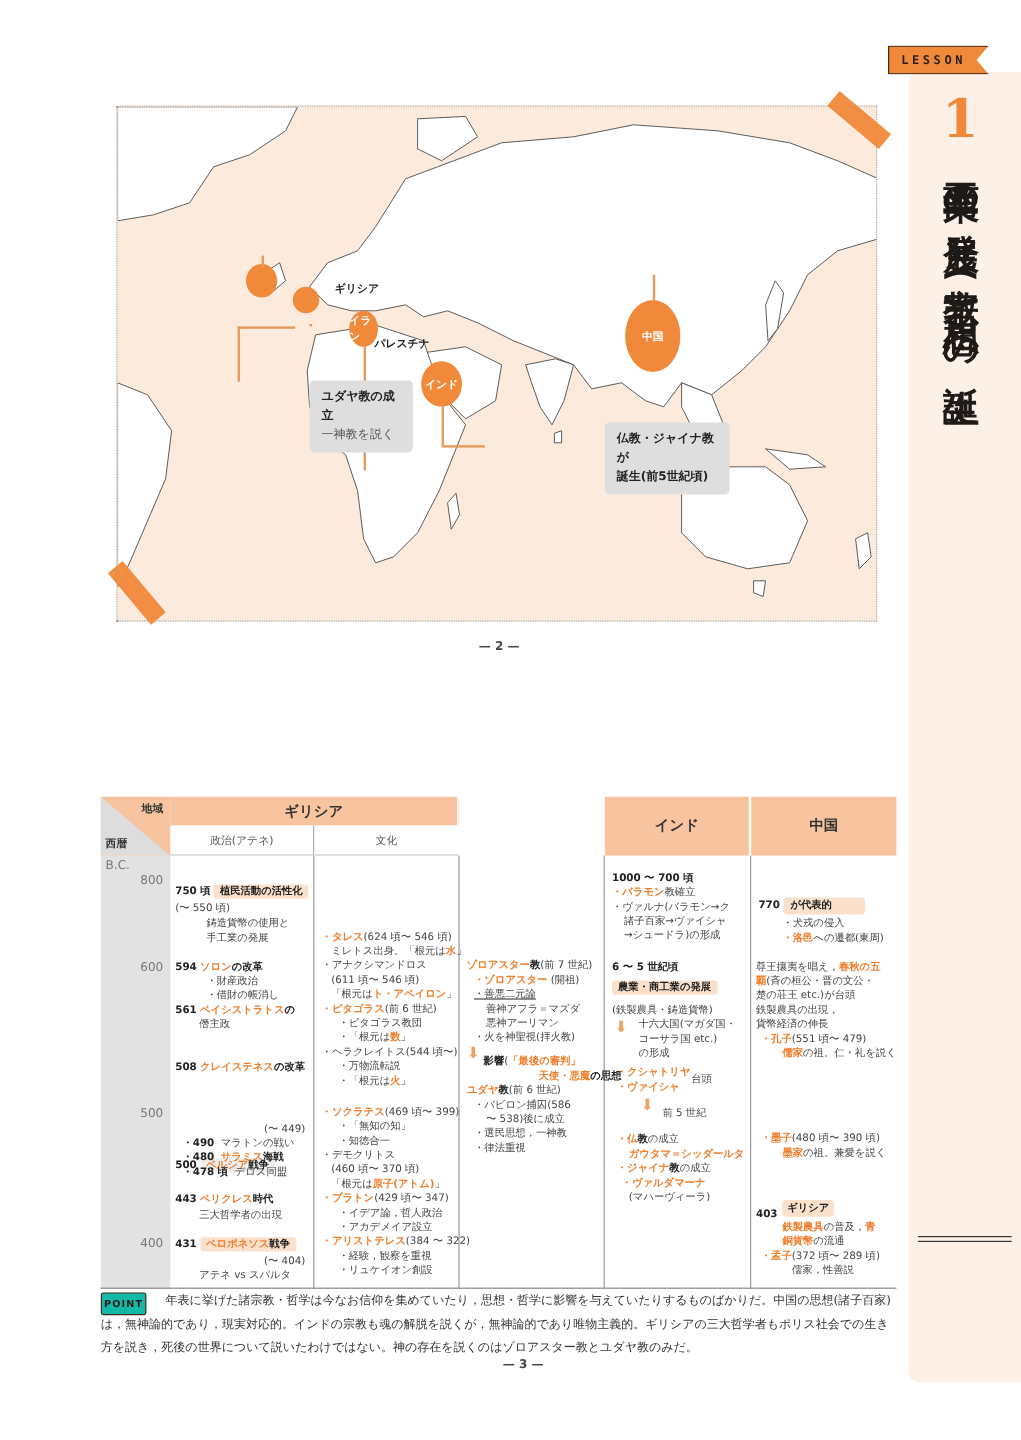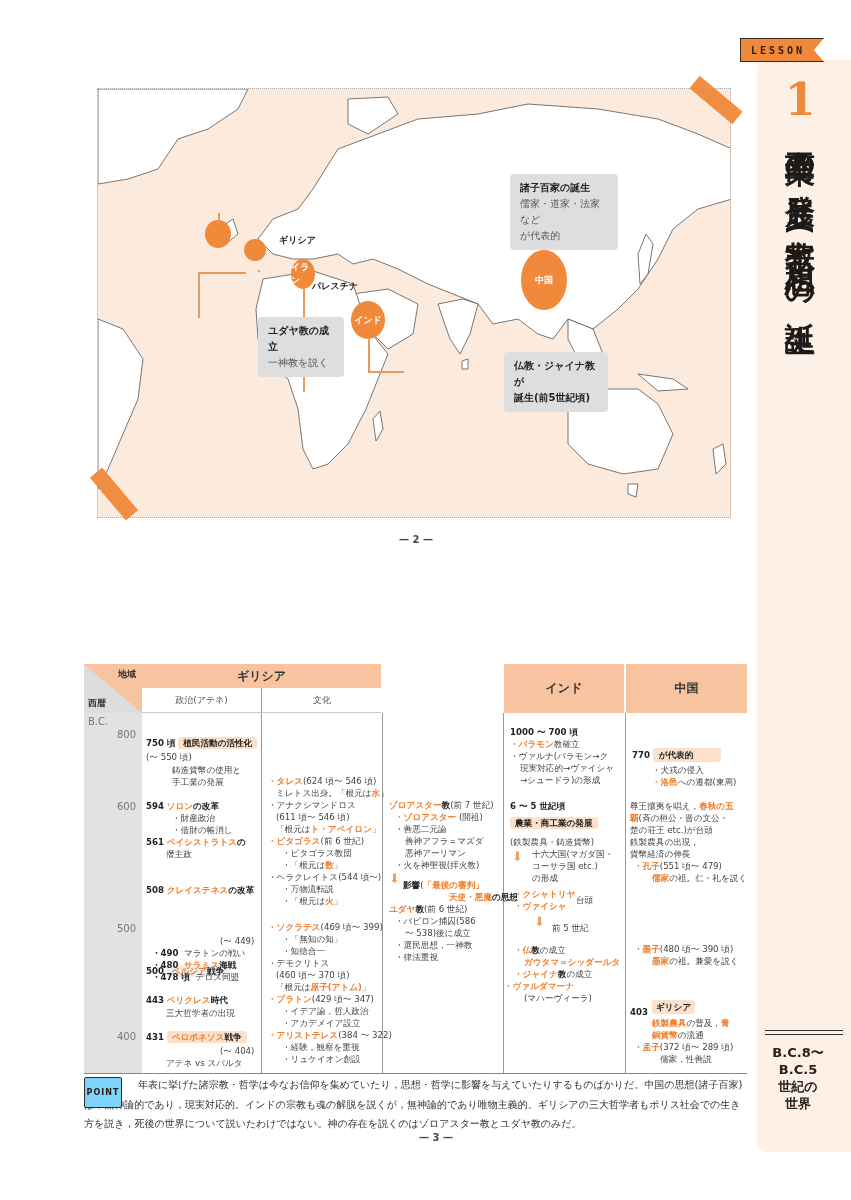--- a/index.html
+++ b/index.html
@@ -42,38 +42,34 @@
   .axis span { position: absolute; right: 6px; }
   .axis .bc { left: 4px; right: auto; }
   .col { position: absolute; top: 49px; height: 361px; border-right: 1.5px solid #999; font-size: 8.6px; line-height: 12.5px; color: #444; }
   .col .it { position: absolute; white-space: pre; }
   .o { color: #ef7d2a; font-weight: bold; }
   .k { color: #222; font-weight: bold; }
   .tag { background: #fbe1cc; padding: 1px 5px; border-radius: 3px; font-weight: bold; color: #222; }
   .tbl-bottom { position: absolute; left: 84px; top: 1073px; width: 663px; border-top: 1.5px solid #888; }
 
   
-  .point-badge { position: absolute; left: 84px; top: 1077px; width: 38px; height: 31px; background: #7dd3fc; border: 1.2px solid #3a2a20; border-radius: 2px; font-size: 8px; font-weight: bold; color: #2a1d14; display:flex; align-items:center; justify-content:center; letter-spacing: 1px; }
+  .point-badge { position: absolute; left: 84px; top: 1077px; width: 38px; height: 19px; background: #14b8a6; border: 1.2px solid #3a2a20; border-radius: 2px; font-size: 8px; font-weight: bold; color: #2a1d14; display:flex; align-items:center; justify-content:center; letter-spacing: 1px; }
   .point-text { position: absolute; left: 84px; top: 1075px; width: 664px; font-size: 10px; line-height: 19.5px; color: #333; text-indent: 54px; }
 </style>
 </head>
 <body>
 
 <div class="side-panel"></div>
 <div class="lesson-tab">
     <span>LESSON</span>
   </div>
 <div class="lesson-num">1</div>
 <div class="lesson-title">商工業の発展と宗教(思想)の誕生</div>
 <div class="era-box">
   <div class="rule"></div>
-  <div class="txt">B.C.8〜
-B.C.5
-世紀の
-世界</div>
 </div>
 
 <div class="map-frame">
   <svg class="land" width="634" height="430" viewBox="0 0 634 430">
     <g fill="#ffffff" stroke="#555" stroke-width="0.8">
 
       <path d="M0,0 L150,0 L140,20 L110,40 L80,50 L60,80 L30,90 L0,95 Z"></path>
       <path d="M250,10 L290,8 L300,25 L270,45 L250,35 Z"></path>
 
       <path d="M160,150 L175,130 L200,120 L215,100 L240,60 L280,45 L320,30 L380,25 L430,15 L500,20 L560,30 L600,45 L634,60 L634,110 L600,120 L575,140 L560,170 L540,200 L520,220 L495,240 L470,230 L455,250 L440,245 L420,230 L395,235 L380,215 L355,205 L330,195 L300,180 L275,170 L255,175 L240,165 L215,170 L195,170 L175,165 Z"></path>
@@ -130,25 +126,20 @@
   <div class="leader" style="left:270px;top:282px;width:36px;height:1.5px;"></div>
   <div class="leader" style="left:446px;top:140px;width:1.5px;height:22px;"></div>
 
   <div class="callout" style="left:160px;top:228px;width:86px;">
     <div class="b">ユダヤ教の成立</div>
     <div>一神教を説く</div>
   </div>
   <div class="callout" style="left:406px;top:263px;width:104px;">
     <div class="b">仏教・ジャイナ教が</div>
     <div class="b">誕生(前5世紀頃)</div>
-  </div>
-  <div class="callout" style="left:412px;top:85px;width:108px;">
-    <div class="b">諸子百家の誕生</div>
-    <div>儒家・道家・法家など</div>
-    <div>が代表的</div>
   </div>
 </div>
 <div class="tape tr"></div>
 <div class="tape bl"></div>
 <div class="page-num" style="left:396px;top:534px;">— 2 —</div>
 
 <div class="tbl">
   <div class="hdr-corner">
     <div class="tri2"></div>
     <div class="tri"></div>
@@ -214,56 +205,56 @@
     <div class="it" style="left:20px;top:292px;">・イデア論，哲人政治</div>
     <div class="it" style="left:20px;top:304px;">・アカデメイア設立</div>
     <div class="it" style="left:6px;top:316px;"><span class="o">・アリストテレス</span><span>(384 〜 322)</span></div>
     <div class="it" style="left:20px;top:328px;">・経験，観察を重視</div>
     <div class="it" style="left:20px;top:340px;">・リュケイオン創設</div>
   </div>
 
   <div class="col" style="left:299px;width:121px;">
     <div class="it" style="left:6px;top:86px;"><span class="o">ゾロアスター</span><span class="k">教</span><span>(前 7 世紀)</span></div>
     <div class="it" style="left:12px;top:98px;"><span class="o">・ゾロアスター</span> <span>(開祖)</span></div>
-    <div class="it" style="left:12px;top:110px;">・善悪二元論</div>
+    <div class="it" style="left:12px;top:110px;text-decoration:underline;">・善悪二元論</div>
     <div class="it" style="left:22px;top:122px;">善神アフラ＝マズダ</div>
     <div class="it" style="left:22px;top:134px;">悪神アーリマン</div>
     <div class="it" style="left:12px;top:146px;">・火を神聖視(拝火教)</div>
     <div class="it" style="left:6px;top:160px;font-size:13px;color:#f0a060;">⬇</div>
     <div class="it" style="left:20px;top:166px;"><span class="k">影響</span>(<span class="o">「最後の審判」</span></div>
     <div class="it" style="left:46px;top:178px;margin-left:20px;"><span class="o">天使・悪魔</span><span class="k">の思想</span></div>
     <div class="it" style="left:6px;top:190px;"><span class="o">ユダヤ</span><span class="k">教</span><span>(前 6 世紀)</span></div>
     <div class="it" style="left:12px;top:202px;">・バビロン捕囚(586</div>
     <div class="it" style="left:22px;top:214px;">〜 538)後に成立</div>
     <div class="it" style="left:12px;top:226px;">・選民思想，一神教</div>
     <div class="it" style="left:12px;top:238px;">・律法重視</div>
   </div>
 
   <div class="col" style="left:420px;width:122px;">
     <div class="it" style="left:6px;top:13px;"><span class="k">1000 〜 700 頃</span></div>
     <div class="it" style="left:6px;top:25px;"><span class="o">・バラモン</span><span>教確立</span></div>
     <div class="it" style="left:6px;top:37px;">・ヴァルナ(バラモン→ク</div>
-    <div class="it" style="left:16px;top:49px;">現実対応的→ヴァイシャ</div>
+    <div class="it" style="left:16px;top:49px;">諸子百家→ヴァイシャ</div>
     <div class="it" style="left:16px;top:61px;">→シュードラ)の形成</div>
     <div class="it" style="left:6px;top:87px;"><span class="k">6 〜 5 世紀頃</span></div>
     <div class="it" style="left:6px;top:104px;"><span class="tag">農業・商工業の発展</span></div>
     <div class="it" style="left:6px;top:123px;">(鉄製農具・鋳造貨幣)</div>
     <div class="it" style="left:8px;top:138px;font-size:13px;color:#f0a060;">⬇</div>
     <div class="it" style="left:28px;top:135px;">十六大国(マガダ国・</div>
     <div class="it" style="left:28px;top:147px;">コーサラ国 etc.)</div>
     <div class="it" style="left:28px;top:159px;">の形成</div>
     <div class="it" style="left:10px;top:175px;"><span class="o">・クシャトリヤ</span></div>
     <div class="it" style="left:72px;top:181px;">台頭</div>
     <div class="it" style="left:10px;top:187px;"><span class="o">・ヴァイシャ</span></div>
     <div class="it" style="left:30px;top:203px;font-size:13px;color:#f0a060;">⬇</div>
     <div class="it" style="left:48px;top:209px;">前 5 世紀</div>
     <div class="it" style="left:10px;top:231px;"><span class="o">・仏</span><span class="k">教</span><span>の成立</span></div>
     <div class="it" style="left:20px;top:243px;"><span class="o">ガウタマ＝シッダールタ</span></div>
     <div class="it" style="left:10px;top:255px;"><span class="o">・ジャイナ</span><span class="k">教</span><span>の成立</span></div>
-    <div class="it" style="left:0;top:267px;"><span class="o">・ヴァルダマーナ</span></div>
+    <div class="it" style="left:14px;top:267px;"><span class="o">・ヴァルダマーナ</span></div>
     <div class="it" style="left:20px;top:279px;">(マハーヴィーラ)</div>
   </div>
 
   <div class="col" style="left:542px;width:121px;border-right:none;">
     <div class="it" style="left:6px;top:36px;"><span class="k">770</span> <span class="tag" style="padding:2px 28px 2px 6px;">が代表的</span></div>
     <div class="it" style="left:26px;top:51px;">・犬戎の侵入</div>
     <div class="it" style="left:26px;top:63px;"><span class="o">・洛邑</span><span>への遷都(東周)</span></div>
     <div class="it" style="left:4px;top:87px;"><span>尊王攘夷を唱え，</span><span class="o">春秋の五</span></div>
     <div class="it" style="left:4px;top:99px;"><span class="o">覇</span><span>(斉の桓公・晋の文公・</span></div>
     <div class="it" style="left:4px;top:111px;">楚の荘王 etc.)が台頭</div>

